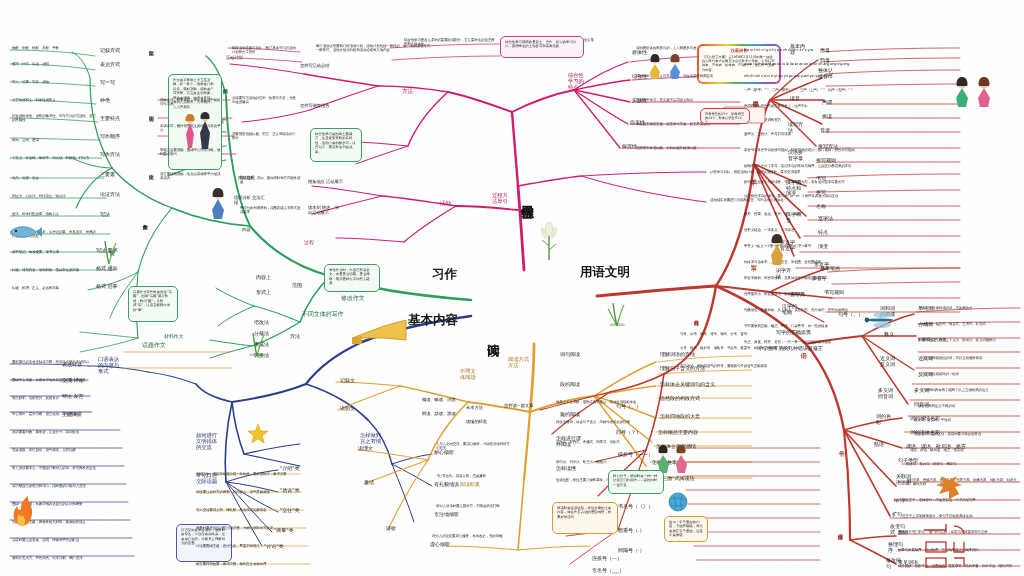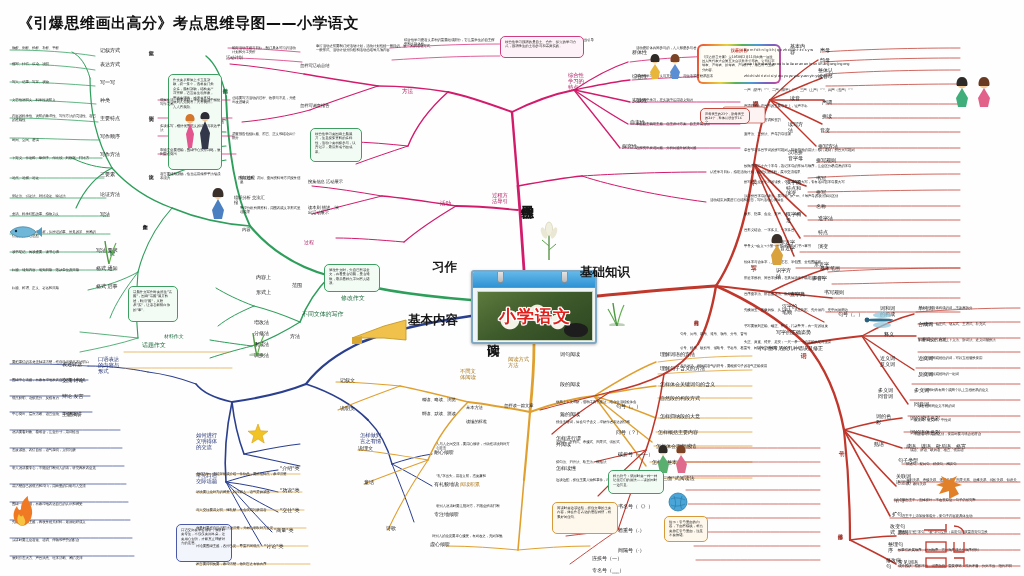--- a/index.html
+++ b/index.html
@@ -148,21 +148,20 @@
   }
   
   .art { position: absolute; pointer-events: none; }
   .grass { width: 22px; height: 26px; }
 </style>
 </head>
 <body>
 
 <div id="page">
 
-  <div id="title">《引爆思维画出高分》考点思维导图——小学语文</div>
 
   <svg id="edges" viewBox="0 0 1024 576">
     <g fill="none" stroke-linecap="round">
 
       <g stroke="#2e9e5b">
         <path d="M471 300 C 420 296 370 290 330 276" stroke-width="2.6"></path>
         <path d="M330 276 C 300 268 272 252 250 226" stroke-width="2.2"></path>
         <path d="M250 226 C 236 196 228 150 226 96" stroke-width="1.9"></path>
         <path d="M226 96 C 222 78 216 64 206 56" stroke-width="1.4"></path>
 
@@ -433,34 +432,26 @@
 
         <path d="M850 540 C 866 538 882 536 896 536" stroke-width="1.6"></path>
         <path d="M850 540 C 866 548 882 556 896 564" stroke-width="1.6"></path>
         <path d="M898 534 C 930 534 980 534 1020 534" stroke-width=".75"></path>
         <path d="M898 550 C 930 550 980 550 1020 550" stroke-width=".75"></path>
         <path d="M898 566 C 930 566 980 566 1020 566" stroke-width=".75"></path>
       </g>
     </g>
   </svg>
 
-  <div id="center-node">
-    <div id="center-bar">
-      <div class="ring" id="ring-a"></div>
-      <div class="ring" id="ring-b"></div>
-    </div>
-    <div id="center-photo"></div>
-    <div id="center-label">小学语文</div>
-  </div>
 
   <div class="main-label" style="left:408px; top:313px;">基本内容</div>
-  <div class="main-label" style="left:432px; top:260px;">习作</div>
+  <div class="main-label" style="left:432px; top:267px;">习作</div>
   <div class="main-label vert" style="left:521px; top:196px; height:78px;">综合性学习</div>
   <div class="main-label vert" style="left:487px; top:334px; height:42px;">阅读</div>
-  <div class="main-label" style="left:580px; top:265px;">基础知识</div>
+  <div class="main-label" style="left:580px; top:265px;">用语文明</div>
 
   <div id="rainbow-box">
     <div id="rainbow-inner">
       <span id="rainbow-title">汉语拼音</span>
       《汉语拼音方案》是1958年2月11日由第一届全国人民代表大会第五次会议批准公布的。它包括字母表、声母表、韵母表、声调符号、隔音符号五部分内容。
     </div>
   </div>
 
   <div class="sub v" style="left:222px; top:84px; height:46px; color:#1c6b3c;">作文基础</div>
   <div class="sub w" style="left:302px; top:311px; width:46px; font-size:6px; color:#1c6b3c;">不同文体的写作</div>

